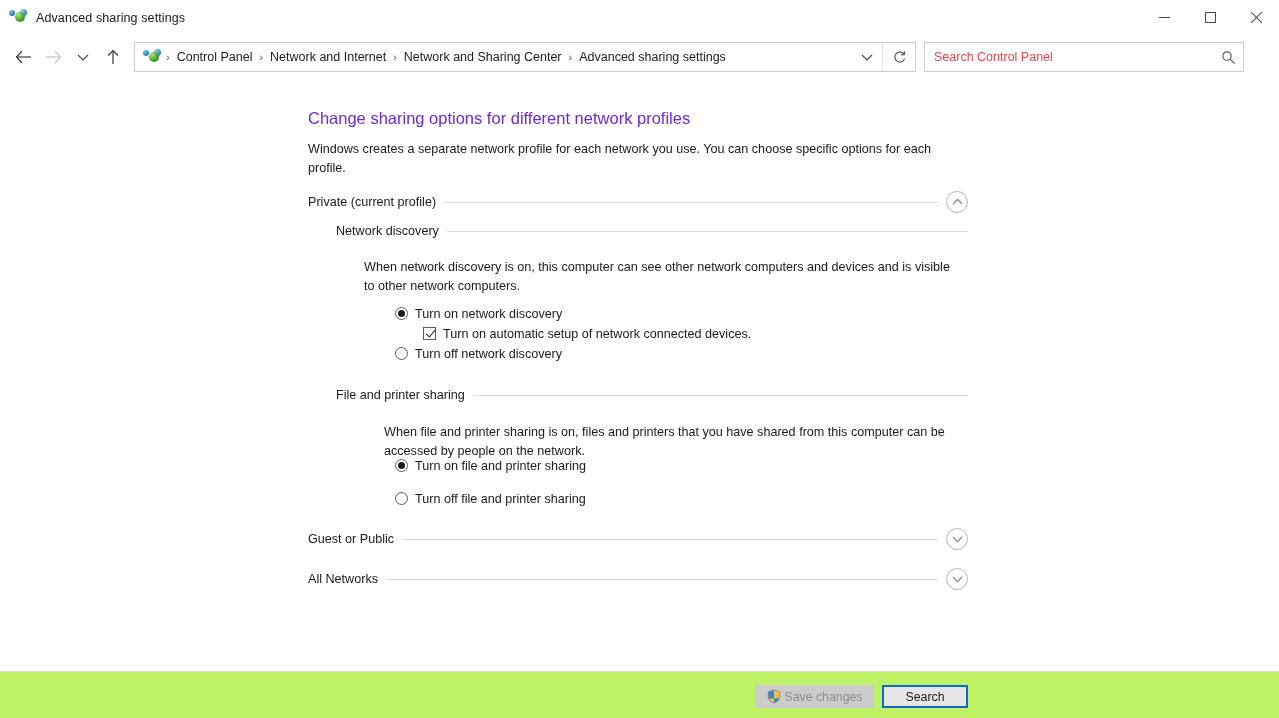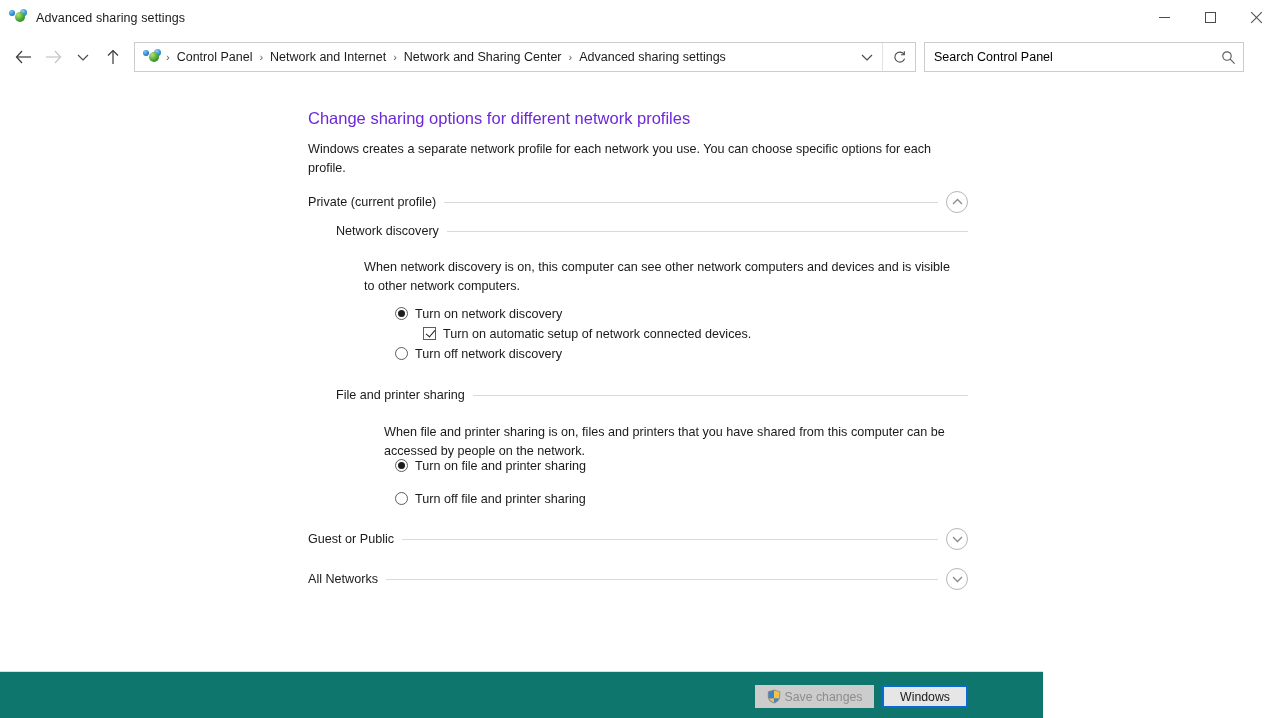--- a/index.html
+++ b/index.html
@@ -136,21 +136,21 @@
     flex: 0 0 auto;
   }
   .searchbox {
     margin-left: 8px; margin-right: 9px;
     width: 320px; height: 30px; flex: 0 0 auto;
     border: 1px solid #cccccc; background: #ffffff;
     display: flex; align-items: center;
   }
   .search-placeholder {
     margin-left: 9px;
-    font-size: 12.5px; color: #000000;
+    font-size: 12.5px; color: #ef4444;
     flex: 1 1 auto; white-space: nowrap; overflow: hidden;
   }
   .search-icon-wrap {
     width: 30px; height: 28px;
     display: flex; align-items: center; justify-content: center;
   }
 
   
   .content {
     position: absolute; top: 79px; left: 0;
@@ -237,22 +237,22 @@
   }
   .opt-label {
     margin-left: 7px;
     font-size: 12.6px; color: #1a1a1a;
     white-space: nowrap;
   }
 
   
   .footer {
     position: absolute; left: 0; top: 671px;
-    width: 1043px; height: 47px;
-    background: #0f766e;
+    width: 1279px; height: 47px;
+    background: #bef264;
     border-top: 1px solid #dcdcdc;
   }
   .btn {
     position: absolute;
     height: 23px;
     display: flex; align-items: center; justify-content: center;
     font-size: 12.3px;
   }
   .btn-save {
     left: 755px; top: 13px; width: 119px;
@@ -450,17 +450,17 @@
           <path d="M7 0.6 L13.2 2.4 V7.2 C13.2 10.8 10.6 13.3 7 14.4 C3.4 13.3 0.8 10.8 0.8 7.2 V2.4 Z" fill="#8d8d8d"></path>
           <path d="M7 1.6 L12.3 3.1 V7.2 C12.3 8.1 12.1 8.9 11.8 9.6 L7 9.6 Z" fill="#f2c14b"></path>
           <path d="M7 1.6 L1.7 3.1 V7.2 C1.7 8.1 1.9 8.9 2.2 9.6 L7 9.6 Z" fill="#3a84c9"></path>
           <path d="M7 9.6 L11.8 9.6 C10.9 11.5 9.2 12.8 7 13.5 Z" fill="#3a84c9"></path>
           <path d="M7 9.6 L2.2 9.6 C3.1 11.5 4.8 12.8 7 13.5 Z" fill="#f2c14b"></path>
         </svg>
       </span>
       <span>Save changes</span>
     </div>
     <div class="btn btn-cancel">
-      <span>Windows</span>
+      <span>Search</span>
     </div>
   </div>
 
 </div>
 
 </body></html>

